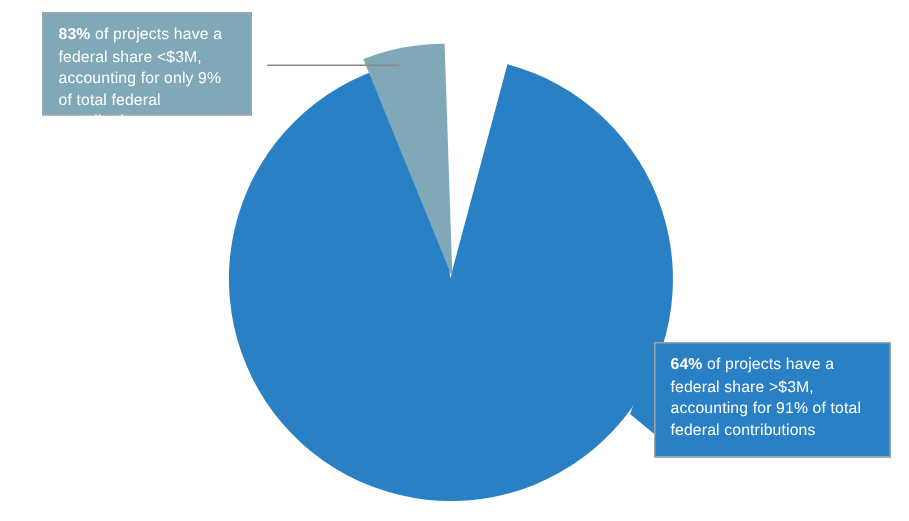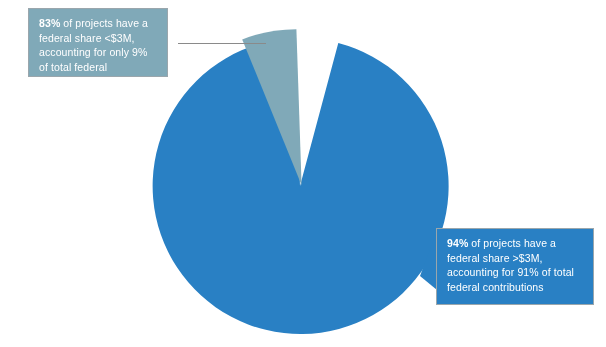--- a/index.html
+++ b/index.html
@@ -69,16 +69,16 @@
     <path fill="#80a9b8" d="M 301.6 185.2 L 296.4 29.2 A 148 148 0 0 0 242.2 39.4 Z"></path>
     <line x1="178" y1="43.5" x2="266" y2="43.5" stroke="#8a8a8a" stroke-width="1"></line>
     <polygon fill="#2980c4" points="437,231 437,290 420,276"></polygon>
   </svg>
 
   <div class="callout" id="callout-small">
     <span class="callout-text"><span class="pct">83%</span><span> of projects have a federal share &lt;$3M, accounting for only 9% of total federal contributions</span></span>
   </div>
 
   <div class="callout" id="callout-large">
-    <span class="callout-text"><span class="pct">94%</span><span> of projects have a federal share &gt;$3M, accounting for 91% of total federal contributions</span></span>
+    <span class="callout-text"><span class="pct">64%</span><span> of projects have a federal share &gt;$3M, accounting for 91% of total federal contributions</span></span>
   </div>
 
 </div>
 
 </body></html>

